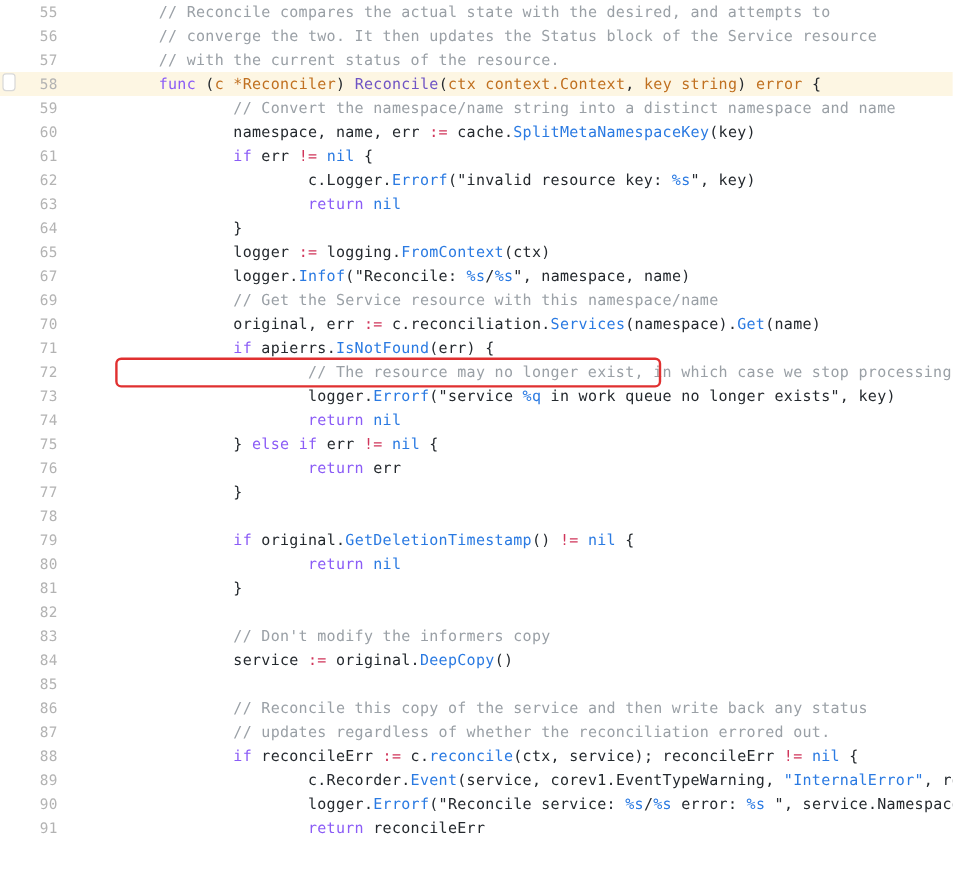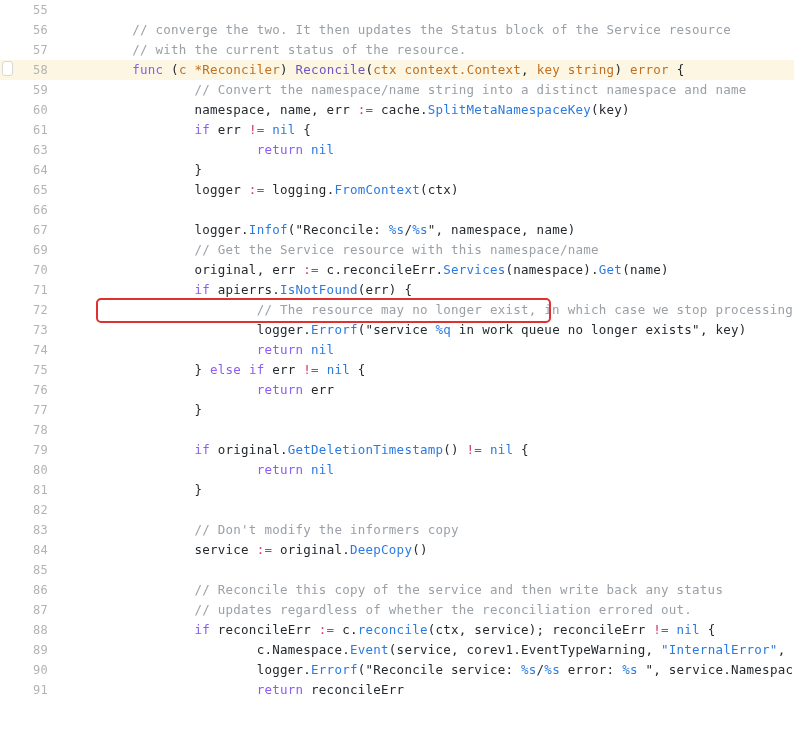--- a/index.html
+++ b/index.html
@@ -92,53 +92,53 @@
     pointer-events: none;
     background: transparent;
   }
 </style>
 </head>
 <body>
 
 <div id="code-viewer">
 
   <div id="code-lines">
-      <div class="code-line"><div class="gutter">55</div><div class="code-text"><span class="t-punc">        </span></div></div>
+      <div class="code-line"><div class="gutter">55</div><div class="code-text"><span class="t-punc">        </span><span class="t-comment">// Reconcile compares the actual state with the desired, and attempts to</span></div></div>
       <div class="code-line"><div class="gutter">56</div><div class="code-text"><span class="t-punc">        </span><span class="t-comment">// converge the two. It then updates the Status block of the Service resource</span></div></div>
       <div class="code-line"><div class="gutter">57</div><div class="code-text"><span class="t-punc">        </span><span class="t-comment">// with the current status of the resource.</span></div></div>
       <div class="code-line highlight"><div class="gutter">58</div><div class="code-text"><span class="t-punc">        </span><span class="t-keyword">func</span><span class="t-punc"> (</span><span class="t-type">c</span><span class="t-punc"> </span><span class="t-type">*Reconciler</span><span class="t-punc">) </span><span class="t-func">Reconcile</span><span class="t-punc">(</span><span class="t-param">ctx context.Context</span><span class="t-punc">, </span><span class="t-param">key string</span><span class="t-punc">) </span><span class="t-type">error</span><span class="t-punc"> {</span></div></div>
       <div class="code-line"><div class="gutter">59</div><div class="code-text"><span class="t-punc">                </span><span class="t-comment">// Convert the namespace/name string into a distinct namespace and name</span></div></div>
       <div class="code-line"><div class="gutter">60</div><div class="code-text"><span class="t-punc">                </span><span class="t-ident">namespace, name, err </span><span class="t-op">:=</span><span class="t-ident"> cache.</span><span class="t-call">SplitMetaNamespaceKey</span><span class="t-punc">(key)</span></div></div>
       <div class="code-line"><div class="gutter">61</div><div class="code-text"><span class="t-punc">                </span><span class="t-keyword">if</span><span class="t-ident"> err </span><span class="t-op">!=</span><span class="t-punc"> </span><span class="t-nil">nil</span><span class="t-punc"> {</span></div></div>
+      <div class="code-line"><div class="gutter">62</div><div class="code-text"><span class="t-punc">                        </span><span class="t-ident">c.Logger.</span><span class="t-call">Errorf</span><span class="t-punc">(</span><span class="t-string">"invalid resource key: </span><span class="t-verb">%s</span><span class="t-string">"</span><span class="t-punc">, key)</span></div></div>
       <div class="code-line"><div class="gutter">63</div><div class="code-text"><span class="t-punc">                        </span><span class="t-keyword">return</span><span class="t-punc"> </span><span class="t-nil">nil</span></div></div>
       <div class="code-line"><div class="gutter">64</div><div class="code-text"><span class="t-punc">                </span><span class="t-punc">}</span></div></div>
       <div class="code-line"><div class="gutter">65</div><div class="code-text"><span class="t-punc">                </span><span class="t-ident">logger </span><span class="t-op">:=</span><span class="t-ident"> logging.</span><span class="t-call">FromContext</span><span class="t-punc">(ctx)</span></div></div>
-      <div class="code-line"><div class="gutter">66</div><div class="code-text"></div></div>
       <div class="code-line"><div class="gutter">67</div><div class="code-text"><span class="t-punc">                </span><span class="t-ident">logger.</span><span class="t-call">Infof</span><span class="t-punc">(</span><span class="t-string">"Reconcile: </span><span class="t-verb">%s</span><span class="t-string">/</span><span class="t-verb">%s</span><span class="t-string">"</span><span class="t-punc">, namespace, name)</span></div></div>
       <div class="code-line"><div class="gutter">69</div><div class="code-text"><span class="t-punc">                </span><span class="t-comment">// Get the Service resource with this namespace/name</span></div></div>
-      <div class="code-line"><div class="gutter">70</div><div class="code-text"><span class="t-punc">                </span><span class="t-ident">original, err </span><span class="t-op">:=</span><span class="t-ident"> c.reconcileErr.</span><span class="t-call">Services</span><span class="t-punc">(namespace).</span><span class="t-call">Get</span><span class="t-punc">(name)</span></div></div>
+      <div class="code-line"><div class="gutter">70</div><div class="code-text"><span class="t-punc">                </span><span class="t-ident">original, err </span><span class="t-op">:=</span><span class="t-ident"> c.reconciliation.</span><span class="t-call">Services</span><span class="t-punc">(namespace).</span><span class="t-call">Get</span><span class="t-punc">(name)</span></div></div>
       <div class="code-line"><div class="gutter">71</div><div class="code-text"><span class="t-punc">                </span><span class="t-keyword">if</span><span class="t-ident"> apierrs.</span><span class="t-call">IsNotFound</span><span class="t-punc">(err) {</span></div></div>
       <div class="code-line"><div class="gutter">72</div><div class="code-text"><span class="t-punc">                        </span><span class="t-comment">// The resource may no longer exist, in which case we stop processing.</span></div></div>
       <div class="code-line"><div class="gutter">73</div><div class="code-text"><span class="t-punc">                        </span><span class="t-ident">logger.</span><span class="t-call">Errorf</span><span class="t-punc">(</span><span class="t-string">"service </span><span class="t-verb">%q</span><span class="t-string"> in work queue no longer exists"</span><span class="t-punc">, key)</span></div></div>
       <div class="code-line"><div class="gutter">74</div><div class="code-text"><span class="t-punc">                        </span><span class="t-keyword">return</span><span class="t-punc"> </span><span class="t-nil">nil</span></div></div>
       <div class="code-line"><div class="gutter">75</div><div class="code-text"><span class="t-punc">                </span><span class="t-punc">} </span><span class="t-keyword">else</span><span class="t-punc"> </span><span class="t-keyword">if</span><span class="t-ident"> err </span><span class="t-op">!=</span><span class="t-punc"> </span><span class="t-nil">nil</span><span class="t-punc"> {</span></div></div>
       <div class="code-line"><div class="gutter">76</div><div class="code-text"><span class="t-punc">                        </span><span class="t-keyword">return</span><span class="t-ident"> err</span></div></div>
       <div class="code-line"><div class="gutter">77</div><div class="code-text"><span class="t-punc">                </span><span class="t-punc">}</span></div></div>
       <div class="code-line"><div class="gutter">78</div><div class="code-text"></div></div>
       <div class="code-line"><div class="gutter">79</div><div class="code-text"><span class="t-punc">                </span><span class="t-keyword">if</span><span class="t-ident"> original.</span><span class="t-call">GetDeletionTimestamp</span><span class="t-punc">() </span><span class="t-op">!=</span><span class="t-punc"> </span><span class="t-nil">nil</span><span class="t-punc"> {</span></div></div>
       <div class="code-line"><div class="gutter">80</div><div class="code-text"><span class="t-punc">                        </span><span class="t-keyword">return</span><span class="t-punc"> </span><span class="t-nil">nil</span></div></div>
       <div class="code-line"><div class="gutter">81</div><div class="code-text"><span class="t-punc">                </span><span class="t-punc">}</span></div></div>
       <div class="code-line"><div class="gutter">82</div><div class="code-text"></div></div>
       <div class="code-line"><div class="gutter">83</div><div class="code-text"><span class="t-punc">                </span><span class="t-comment">// Don't modify the informers copy</span></div></div>
       <div class="code-line"><div class="gutter">84</div><div class="code-text"><span class="t-punc">                </span><span class="t-ident">service </span><span class="t-op">:=</span><span class="t-ident"> original.</span><span class="t-call">DeepCopy</span><span class="t-punc">()</span></div></div>
       <div class="code-line"><div class="gutter">85</div><div class="code-text"></div></div>
       <div class="code-line"><div class="gutter">86</div><div class="code-text"><span class="t-punc">                </span><span class="t-comment">// Reconcile this copy of the service and then write back any status</span></div></div>
       <div class="code-line"><div class="gutter">87</div><div class="code-text"><span class="t-punc">                </span><span class="t-comment">// updates regardless of whether the reconciliation errored out.</span></div></div>
       <div class="code-line"><div class="gutter">88</div><div class="code-text"><span class="t-punc">                </span><span class="t-keyword">if</span><span class="t-ident"> reconcileErr </span><span class="t-op">:=</span><span class="t-ident"> c.</span><span class="t-call">reconcile</span><span class="t-punc">(ctx, service); reconcileErr </span><span class="t-op">!=</span><span class="t-punc"> </span><span class="t-nil">nil</span><span class="t-punc"> {</span></div></div>
-      <div class="code-line"><div class="gutter">89</div><div class="code-text"><span class="t-punc">                        </span><span class="t-ident">c.Namespace.</span><span class="t-call">Event</span><span class="t-punc">(service, corev1.EventTypeWarning, </span><span class="t-call">"InternalError"</span><span class="t-punc">, reconcileErr.</span></div></div>
+      <div class="code-line"><div class="gutter">89</div><div class="code-text"><span class="t-punc">                        </span><span class="t-ident">c.Recorder.</span><span class="t-call">Event</span><span class="t-punc">(service, corev1.EventTypeWarning, </span><span class="t-call">"InternalError"</span><span class="t-punc">, reconcileErr.</span></div></div>
       <div class="code-line"><div class="gutter">90</div><div class="code-text"><span class="t-punc">                        </span><span class="t-ident">logger.</span><span class="t-call">Errorf</span><span class="t-punc">(</span><span class="t-string">"Reconcile service: </span><span class="t-verb">%s</span><span class="t-string">/</span><span class="t-verb">%s</span><span class="t-string"> error: </span><span class="t-verb">%s</span><span class="t-string"> "</span><span class="t-punc">, service.Namespace, service.Name, reconcileEr</span></div></div>
       <div class="code-line"><div class="gutter">91</div><div class="code-text"><span class="t-punc">                        </span><span class="t-keyword">return</span><span class="t-ident"> reconcileErr</span></div></div>
     </div>
 
   <div id="exec-marker" style="left: 2px; top: 61px;"></div>
 
   <div id="annotation-box" style="left: 96px; top: 298px; width: 455px; height: 25px; border-color: rgb(224, 48, 48);"></div>
 
 </div>
 

